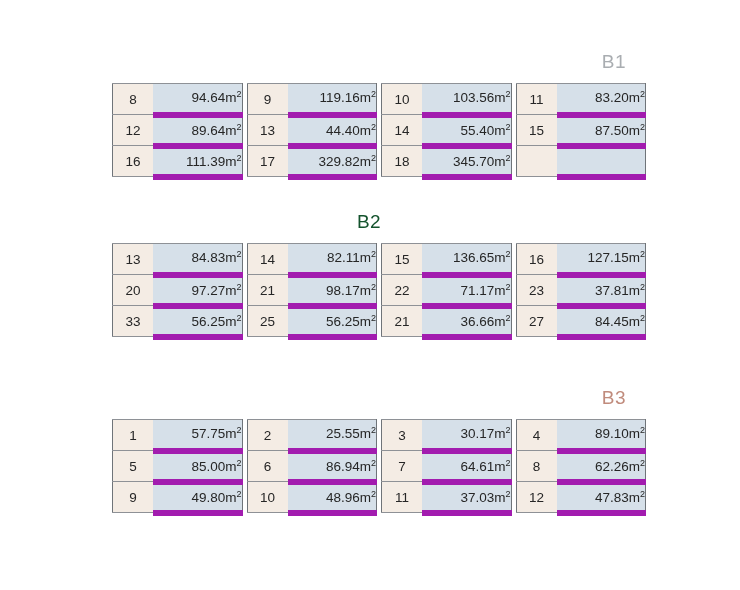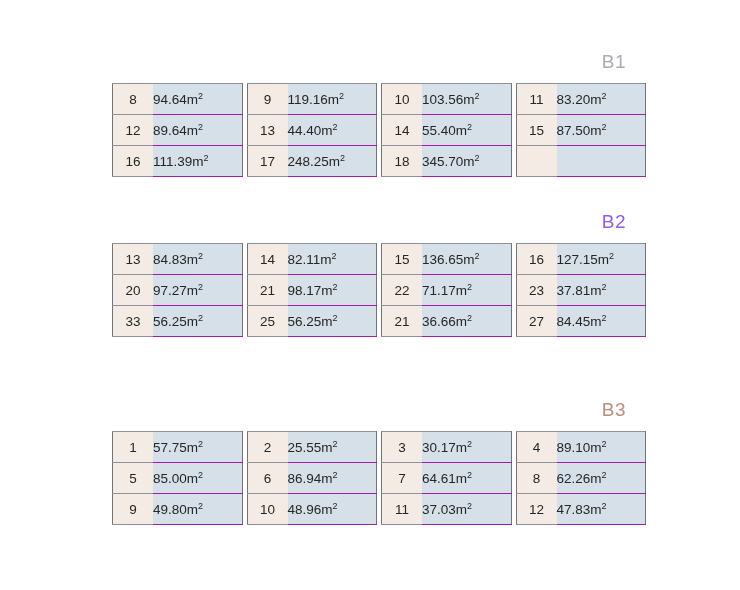--- a/index.html
+++ b/index.html
@@ -64,25 +64,25 @@
     font-size: 13.5px;
     color: #262626;
     border-top: 1px solid #8e9196;
     border-bottom: 1px solid #8e9196;
     border-left: 1px solid #6f7479;
   }
   
   .c-area {
     width: 89px;
     background: #d6e0e9;
-    text-align: left;
+    text-align: right;
     font-size: 13.5px;
     color: #262626;
     border-top: 1px solid #8e9196;
-    border-bottom: 1px solid #a21caf;
+    border-bottom: 6px solid #a21caf;
     border-right: 1px solid #6f7479;
     padding-right: 6px;
     box-sizing: border-box;
   }
   
   .c-gap {
     width: 4px;
     background: #ffffff;
     border: none;
   }
@@ -132,33 +132,33 @@
               <td class="c-area"><span class="area-val">55.40m</span><sup>2</sup></td>
               <td class="c-gap"></td>
               <td class="c-num">15</td>
               <td class="c-area"><span class="area-val">87.50m</span><sup>2</sup></td>
             </tr>
             <tr>
               <td class="c-num">16</td>
               <td class="c-area"><span class="area-val">111.39m</span><sup>2</sup></td>
               <td class="c-gap"></td>
               <td class="c-num">17</td>
-              <td class="c-area"><span class="area-val">248.25m</span><sup>2</sup></td>
+              <td class="c-area"><span class="area-val">329.82m</span><sup>2</sup></td>
               <td class="c-gap"></td>
               <td class="c-num">18</td>
               <td class="c-area"><span class="area-val">345.70m</span><sup>2</sup></td>
               <td class="c-gap"></td>
               <td class="c-num empty"></td>
               <td class="c-area empty"></td>
             </tr>
           </tbody>
         </table>
       </div>
       <div class="group" style="top: 212px;">
-        <div class="group-label" style="color: #8b5cf6;">B2</div>
+        <div class="group-label" style="color: #14532d; text-align: center;">B2</div>
         <table class="tbl">
           <tbody>
             <tr>
               <td class="c-num">13</td>
               <td class="c-area"><span class="area-val">84.83m</span><sup>2</sup></td>
               <td class="c-gap"></td>
               <td class="c-num">14</td>
               <td class="c-area"><span class="area-val">82.11m</span><sup>2</sup></td>
               <td class="c-gap"></td>
               <td class="c-num">15</td>
@@ -189,21 +189,21 @@
               <td class="c-gap"></td>
               <td class="c-num">21</td>
               <td class="c-area"><span class="area-val">36.66m</span><sup>2</sup></td>
               <td class="c-gap"></td>
               <td class="c-num">27</td>
               <td class="c-area"><span class="area-val">84.45m</span><sup>2</sup></td>
             </tr>
           </tbody>
         </table>
       </div>
-      <div class="group" style="top: 400px;">
+      <div class="group" style="top: 388px;">
         <div class="group-label" style="color: rgb(192, 139, 124);">B3</div>
         <table class="tbl">
           <tbody>
             <tr>
               <td class="c-num">1</td>
               <td class="c-area"><span class="area-val">57.75m</span><sup>2</sup></td>
               <td class="c-gap"></td>
               <td class="c-num">2</td>
               <td class="c-area"><span class="area-val">25.55m</span><sup>2</sup></td>
               <td class="c-gap"></td>

